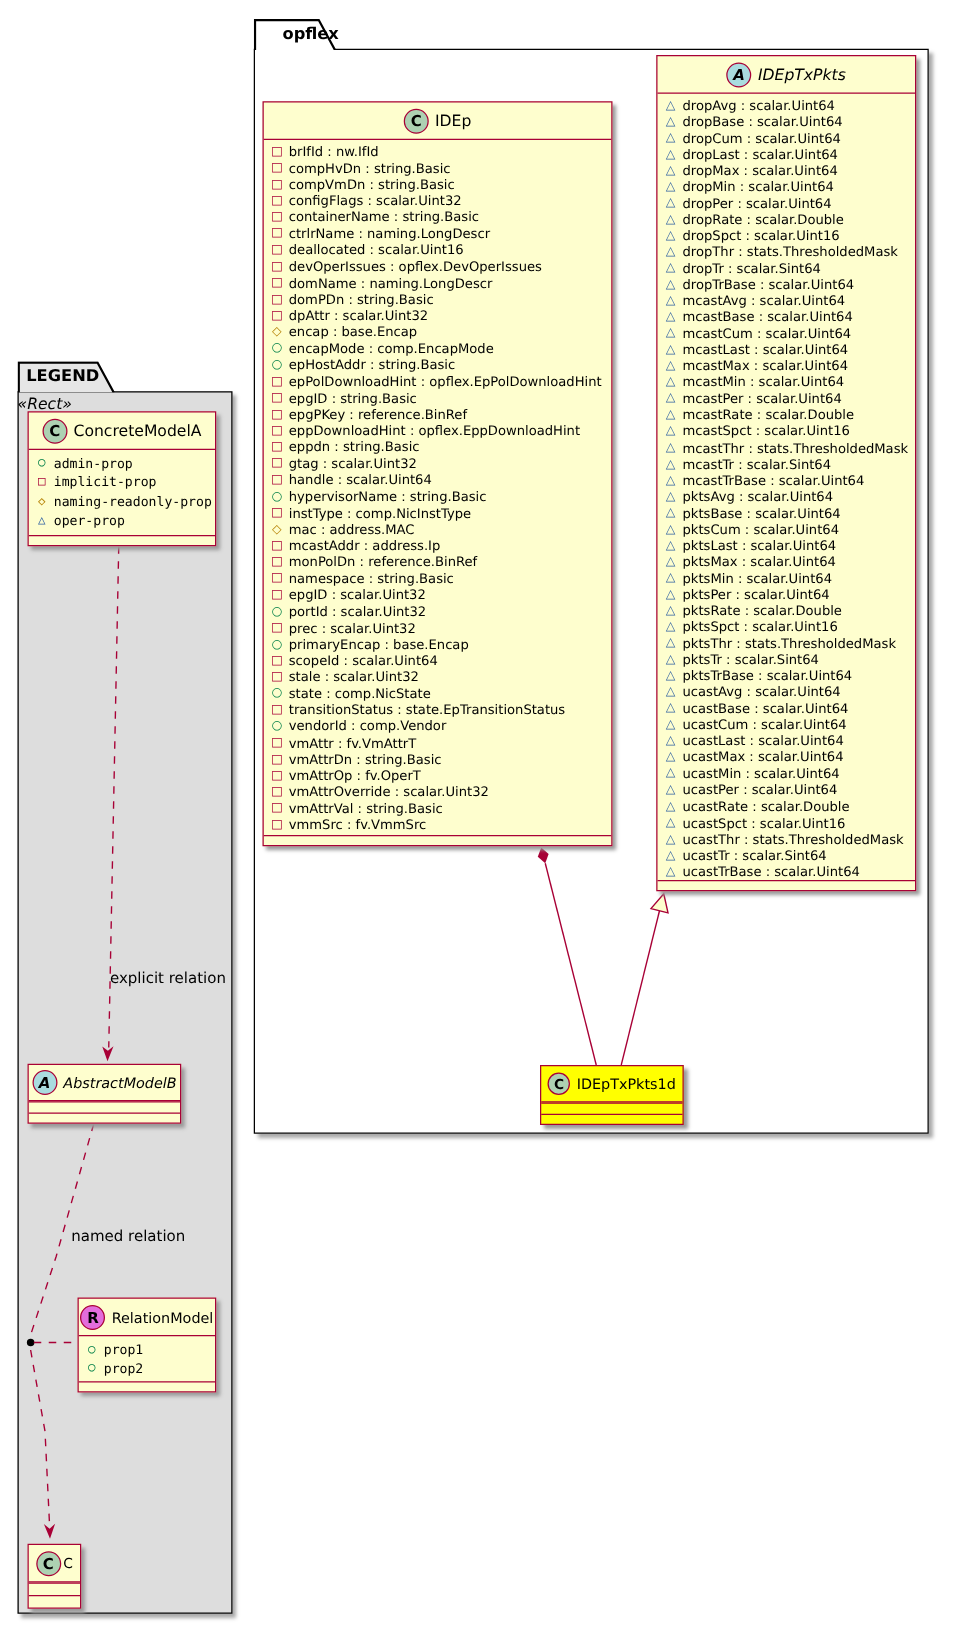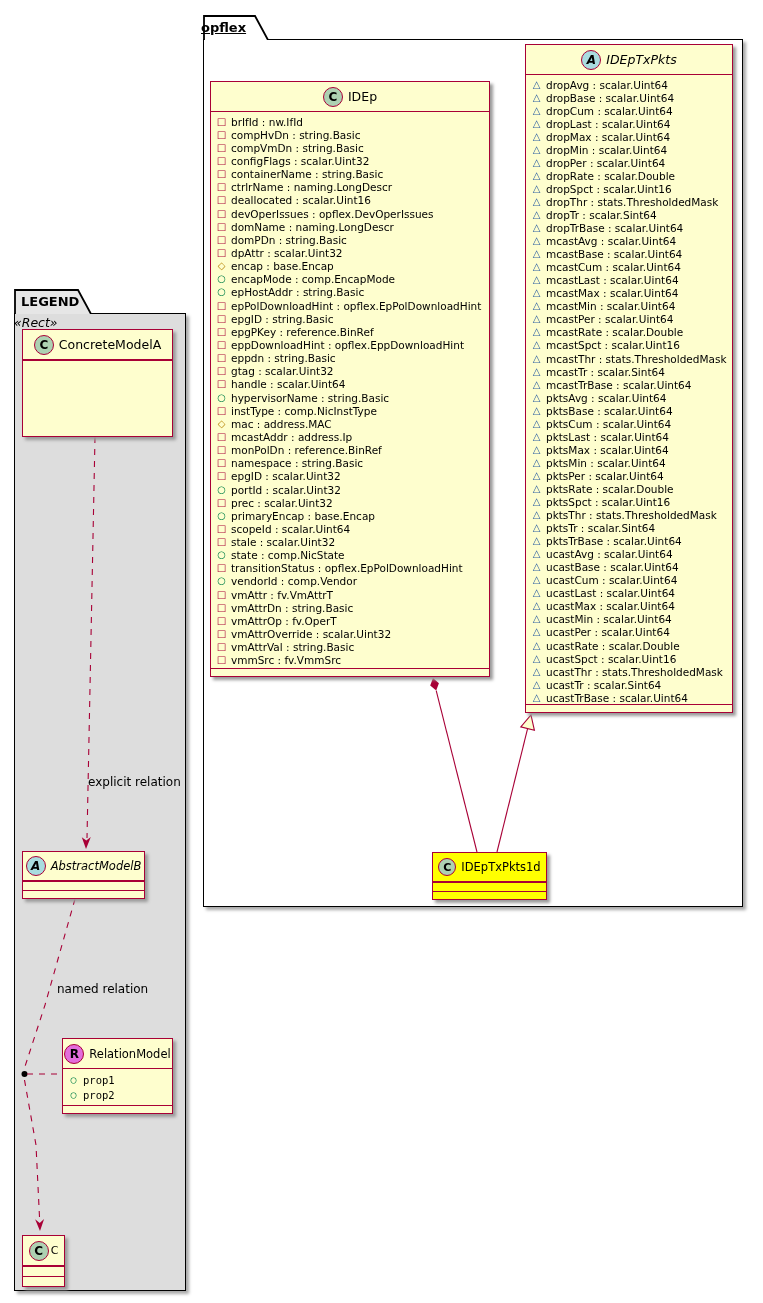--- a/index.html
+++ b/index.html
@@ -39,21 +39,21 @@
 <body>
 
 <div class="canvas">
 
   <div class="pkg-body pkg-opflex"></div>
   <div class="pkg-body pkg-legend"></div>
 
   <svg class="pkg-tab" style="left:203px;top:15px;" width="70" height="25">
     <path d="M1,25 L1,1 L52,1 L65,25" fill="#FFFFFF" stroke="#000000" stroke-width="1.8"></path>
   </svg>
-  <div class="pkg-tab-label" style="left:201px;top:21px;text-decoration:underline;">opflex</div>
+  <div class="pkg-tab-label" style="left:226px;top:21px;">opflex</div>
 
   <svg class="pkg-tab" style="left:14px;top:289px;" width="84" height="25">
     <path d="M1,25 L1,1 L64,1 L77,25" fill="#E6E6E6" stroke="#000000" stroke-width="1.8"></path>
   </svg>
   <div class="pkg-tab-label" style="left:21px;top:295px;">LEGEND</div>
 
   <div class="stereotype">«Rect»</div>
 
   <svg class="edges" width="763" height="1303" viewBox="0 0 763 1303">
 
@@ -214,21 +214,21 @@
         <div class="member">
           <span class="mic i-implicit"></span>
           <span class="mtext">stale : scalar.Uint32</span>
         </div>
         <div class="member">
           <span class="mic i-admin"></span>
           <span class="mtext">state : comp.NicState</span>
         </div>
         <div class="member">
           <span class="mic i-implicit"></span>
-          <span class="mtext">transitionStatus : opflex.EpPolDownloadHint</span>
+          <span class="mtext">transitionStatus : state.EpTransitionStatus</span>
         </div>
         <div class="member">
           <span class="mic i-admin"></span>
           <span class="mtext">vendorId : comp.Vendor</span>
         </div>
         <div class="member">
           <span class="mic i-implicit"></span>
           <span class="mtext">vmAttr : fv.VmAttrT</span>
         </div>
         <div class="member">
@@ -464,20 +464,38 @@
     </div>
     <div class="compartment"></div>
     <div class="compartment"></div>
   </div>
 
   <div class="uml-class" style="left:22px;top:329px;width:151px;height:108px;">
     <div class="uml-title">
       <span class="badge kC">C</span>
       <span class="cname">ConcreteModelA</span>
     </div>
+    <div class="members legendy">
+        <div class="member">
+          <span class="mic i-admin"></span>
+          <span class="mtext">admin-prop</span>
+        </div>
+        <div class="member">
+          <span class="mic i-implicit"></span>
+          <span class="mtext">implicit-prop</span>
+        </div>
+        <div class="member">
+          <span class="mic i-naming-readonly"></span>
+          <span class="mtext">naming-readonly-prop</span>
+        </div>
+        <div class="member">
+          <span class="mic i-oper"></span>
+          <span class="mtext">oper-prop</span>
+        </div>
+      </div>
     <div class="compartment-last"></div>
   </div>
 
   <div class="uml-class abstract" style="left:22px;top:851px;width:123px;height:48px;">
     <div class="uml-title" style="height:29px;">
       <span class="badge kA">A</span>
       <span class="cname" style="font-size:11.5px;">AbstractModelB</span>
     </div>
     <div class="compartment"></div>
     <div class="compartment"></div>

